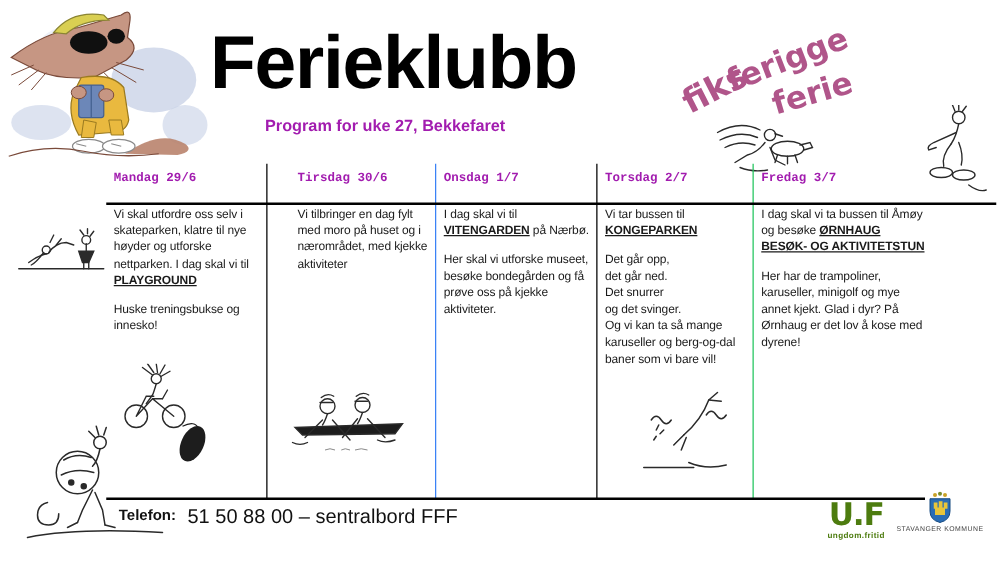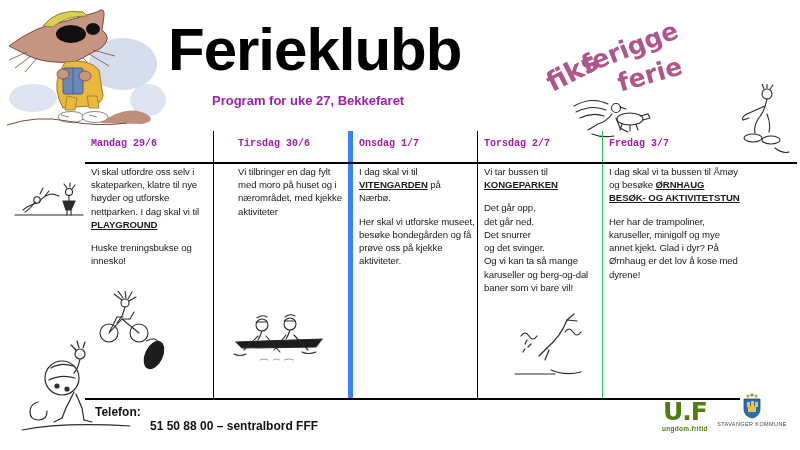--- a/index.html
+++ b/index.html
@@ -16,34 +16,34 @@
   #fff-w0{left:545px;top:56px;font-size:27px;transform:rotate(-27deg);}
   #fff-w1{left:579px;top:33px;font-size:25px;transform:rotate(-21deg);}
   #fff-w2{left:617px;top:60px;font-size:25px;transform:rotate(-16deg);}
 
   
   .schedule{position:absolute;left:85px;top:131px;width:712px;height:269px;}
   #schedule-columns{position:absolute;left:0;top:0;width:100%;height:100%;}
   .day-col{position:absolute;top:0;height:269px;box-sizing:border-box;padding:5px 2px 0 6px;}
   .day-col:nth-child(1){left:0;width:128px;}
   .day-col:nth-child(2){left:128px;width:135px;border-left:1px solid #000;padding-left:24px;}
-  .day-col:nth-child(3){left:263px;width:129px;border-left:5px solid #3b82f6;}
+  .day-col:nth-child(3){left:263px;width:129px;border-left:1px solid #3b82f6;}
   .day-col:nth-child(4){left:392px;width:125px;border-left:1px solid #000;}
   .day-col:nth-child(5){left:517px;width:195px;border-left:1px solid #22c55e;}
   .day-col:nth-child(5) p{max-width:134px;}
   .day-header{font-size:10px;font-weight:bold;color:#a21caf;margin:2px 0 16px 0;white-space:nowrap;font-family:Liberation Mono, monospace;}
   .day-col p{margin:0 0 10px 0;font-size:9.6px;line-height:1.38;letter-spacing:-0.1px;
              color:#1a1a1a;white-space:pre-line;}
   .em{font-weight:bold;text-decoration:underline;}
   .header-rule{position:absolute;left:0;top:31px;width:712px;border-top:2px solid #000;}
   .bottom-rule{position:absolute;left:0;top:267px;width:655px;border-top:2px solid #000;}
 
   
   .phone-label{position:absolute;left:95px;top:405px;font-size:12px;font-weight:bold;}
-  .phone-value{position:absolute;left:150px;top:419px;font-size:12px;font-weight:bold;}
+  .phone-value{position:absolute;left:150px;top:405px;font-size:16px;font-weight:normal;}
   .uf{position:absolute;left:662px;top:399px;text-align:center;color:#4d7c0f;}
   .uf-text{font-size:25px;font-weight:bold;letter-spacing:-1px;line-height:1;
            font-family:"DejaVu Sans",sans-serif;}
   .uf-sub{font-size:6.5px;font-weight:bold;letter-spacing:0.3px;margin-top:1px;}
   .kommune{position:absolute;left:716px;top:393px;width:72px;text-align:center;}
   .kommune svg{display:block;margin:0 auto;}
   .kommune-label{font-size:5.5px;color:#444;letter-spacing:0.4px;margin-top:2px;white-space:nowrap;}
 
   
   .ill{position:absolute;}

